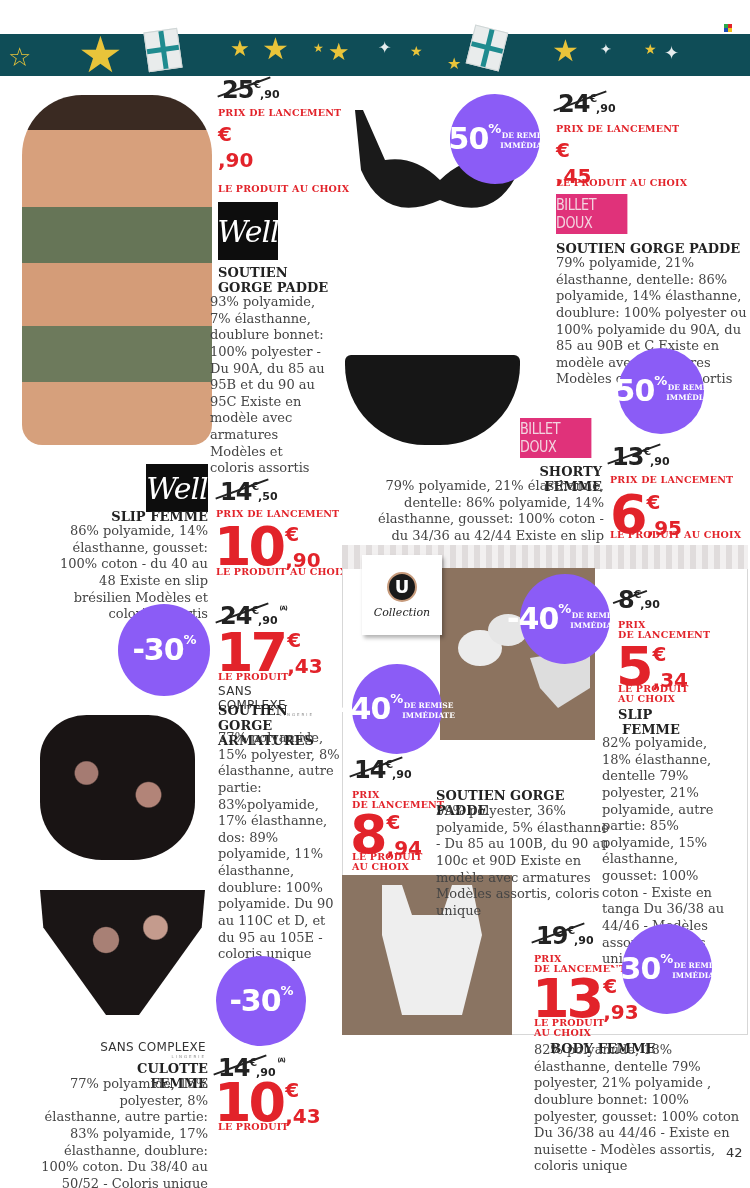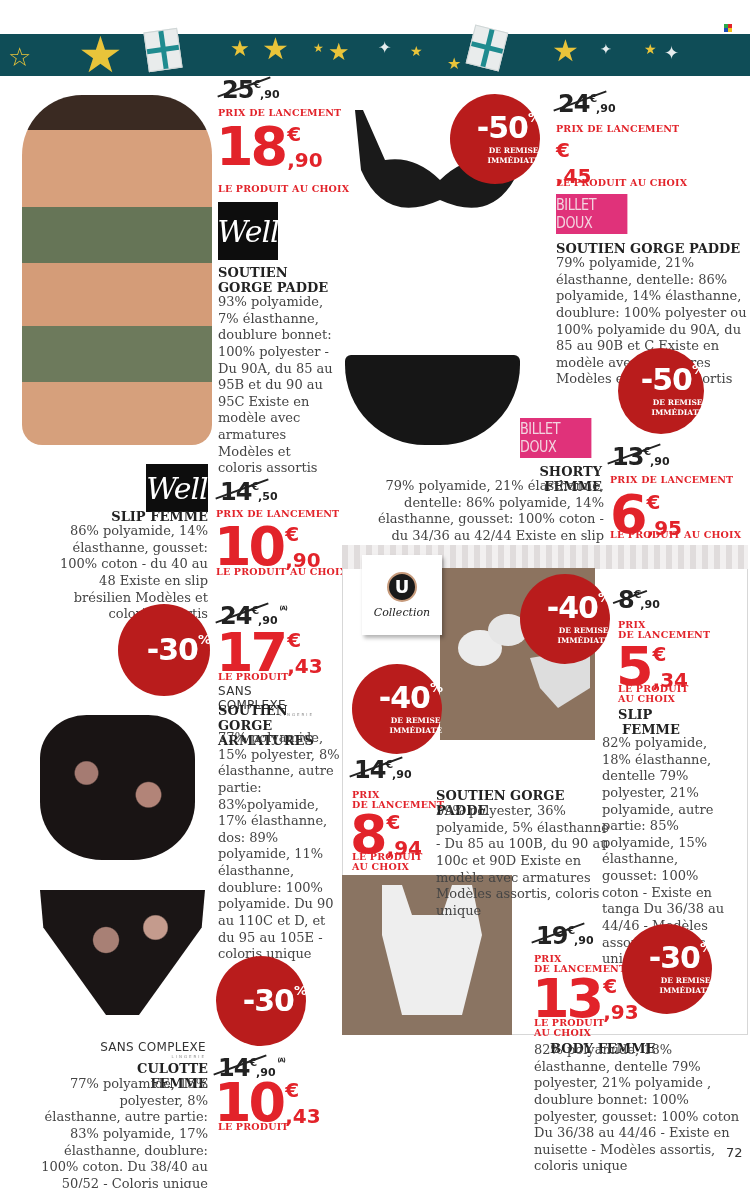--- a/index.html
+++ b/index.html
@@ -30,21 +30,21 @@
   .big-price { position: absolute; font-family: "DejaVu Sans", sans-serif; font-weight: 900; color: #e2232a; line-height: 1; display: flex; align-items: flex-start; }
   .big-price .int { font-size: 54px; letter-spacing: -3px; }
   .big-price .side { display: flex; flex-direction: column; margin-left: 2px; }
   .big-price .eur { font-size: 20px; line-height: 1; margin-top: 4px; }
   .big-price .dec { font-size: 20px; line-height: 1; margin-top: 6px; }
 
   .title { position: absolute; font-family: "DejaVu Serif", serif; font-weight: 700; color: #222; font-size: 13px; line-height: 1.15; }
   .desc { position: absolute; font-family: "DejaVu Serif", serif; color: #444; font-size: 13px; line-height: 1.28; }
   .desc.right { text-align: right; }
 
-  .badge { position: absolute; border-radius: 50%; background: #b91c1c; color: #fff; display: flex; flex-direction: column; align-items: flex-end; justify-content: center; font-family: "DejaVu Sans", sans-serif; }
+  .badge { position: absolute; border-radius: 50%; background: #8b5cf6; color: #fff; display: flex; flex-direction: row; align-items: center; justify-content: center; font-family: "DejaVu Sans", sans-serif; }
   .badge .pct { font-weight: 900; font-size: 30px; line-height: 1; letter-spacing: -1px; }
   .badge .pct sup { font-size: 13px; vertical-align: top; position: relative; top: -2px; }
   .badge .sub { font-family: "DejaVu Serif", serif; font-weight: 700; font-size: 7.5px; line-height: 1.25; text-align: center; margin-top: 3px; }
 
   .brand-well { position: absolute; background: #0d0d0d; color: #fff; font-family: "DejaVu Serif", serif; font-style: italic; font-size: 30px; display: flex; align-items: center; justify-content: center; letter-spacing: -1px; }
   .brand-billet { position: absolute; background: #e0327a; color: #f3d4e0; font-family: "DejaVu Sans", sans-serif; font-size: 15px; display: flex; align-items: center; justify-content: center; letter-spacing: -.5px; transform: scaleX(.85); transform-origin: left center; }
   .brand-sans { position: absolute; font-family: "DejaVu Sans", sans-serif; color: #333; font-size: 12px; letter-spacing: .3px; text-align: right; }
   .brand-sans .small { display: block; font-size: 4px; letter-spacing: 2px; color: #888; text-align: right; }
 
   
@@ -93,30 +93,29 @@
 </div>
 
 <div class="abs img-model"></div>
 
 <div class="old-price" style="left:222px;top:78px;">
   <span>25</span><span class="eur">€</span><span class="cents">,90</span>
   <span class="strike"></span>
 </div>
 <div class="label-red" style="left:218px;top:108px;">PRIX DE LANCEMENT</div>
 <div class="big-price" style="left:216px;top:120px;">
-  <span class="int">18</span>
   <span class="side">
       <span class="eur">€</span>
       <span class="dec">,90</span>
     </span>
 </div>
 <div class="label-red" style="left:218px;top:184px;">LE PRODUIT AU CHOIX</div>
 <div class="brand-well" style="left:218px;top:202px;width:60px;height:58px;">Well</div>
 <div class="title" style="left:218px;top:266px;width:120px;">SOUTIEN GORGE PADDE</div>
-<div class="desc" style="left:218px;top:294px;width:118px;">93% polyamide, 7% élasthanne, doublure bonnet: 100% polyester - Du 90A, du 85 au 95B et du 90 au 95C Existe en modèle avec armatures Modèles et coloris assortis</div>
+<div class="desc" style="left:210px;top:294px;width:118px;">93% polyamide, 7% élasthanne, doublure bonnet: 100% polyester - Du 90A, du 85 au 95B et du 90 au 95C Existe en modèle avec armatures Modèles et coloris assortis</div>
 
 <svg class="abs img-bra-black" viewBox="0 0 190 135">
   <path d="M10 10 L16 70 Q40 125 95 100 Q150 125 174 70 L180 10 L172 10 L150 60 Q120 55 95 80 Q70 55 40 60 L18 10 Z" fill="#1a1a1a"></path>
 </svg>
 <div class="badge" style="left:450px;top:94px;width:90px;height:90px;">
   <span class="pct"><span>-50</span><sup>%</sup></span>
   <span class="sub"><span>DE REMISE</span><br><span>IMMÉDIATE</span></span>
 </div>
 <div class="old-price" style="left:558px;top:92px;">
   <span>24</span><span class="eur">€</span><span class="cents">,90</span>
@@ -303,13 +302,13 @@
 <div class="badge" style="left:622px;top:924px;width:90px;height:90px;">
   <span class="pct"><span>-30</span><sup>%</sup></span>
   <span class="sub"><span>DE REMISE</span><br><span>IMMÉDIATE</span></span>
 </div>
 <div class="label-red" style="left:534px;top:1018px;">
   <span>LE PRODUIT</span><br><span>AU CHOIX</span>
 </div>
 <div class="title" style="left:550px;top:1042px;width:200px;">BODY FEMME</div>
 <div class="desc" style="left:534px;top:1042px;width:212px;">82% polyamide, 18% élasthanne, dentelle 79% polyester, 21% polyamide , doublure bonnet: 100% polyester, gousset: 100% coton Du 36/38 au 44/46 - Existe en nuisette - Modèles assortis, coloris unique</div>
 
-<div class="page-num">72</div>
+<div class="page-num">42</div>
 
 </body></html>

